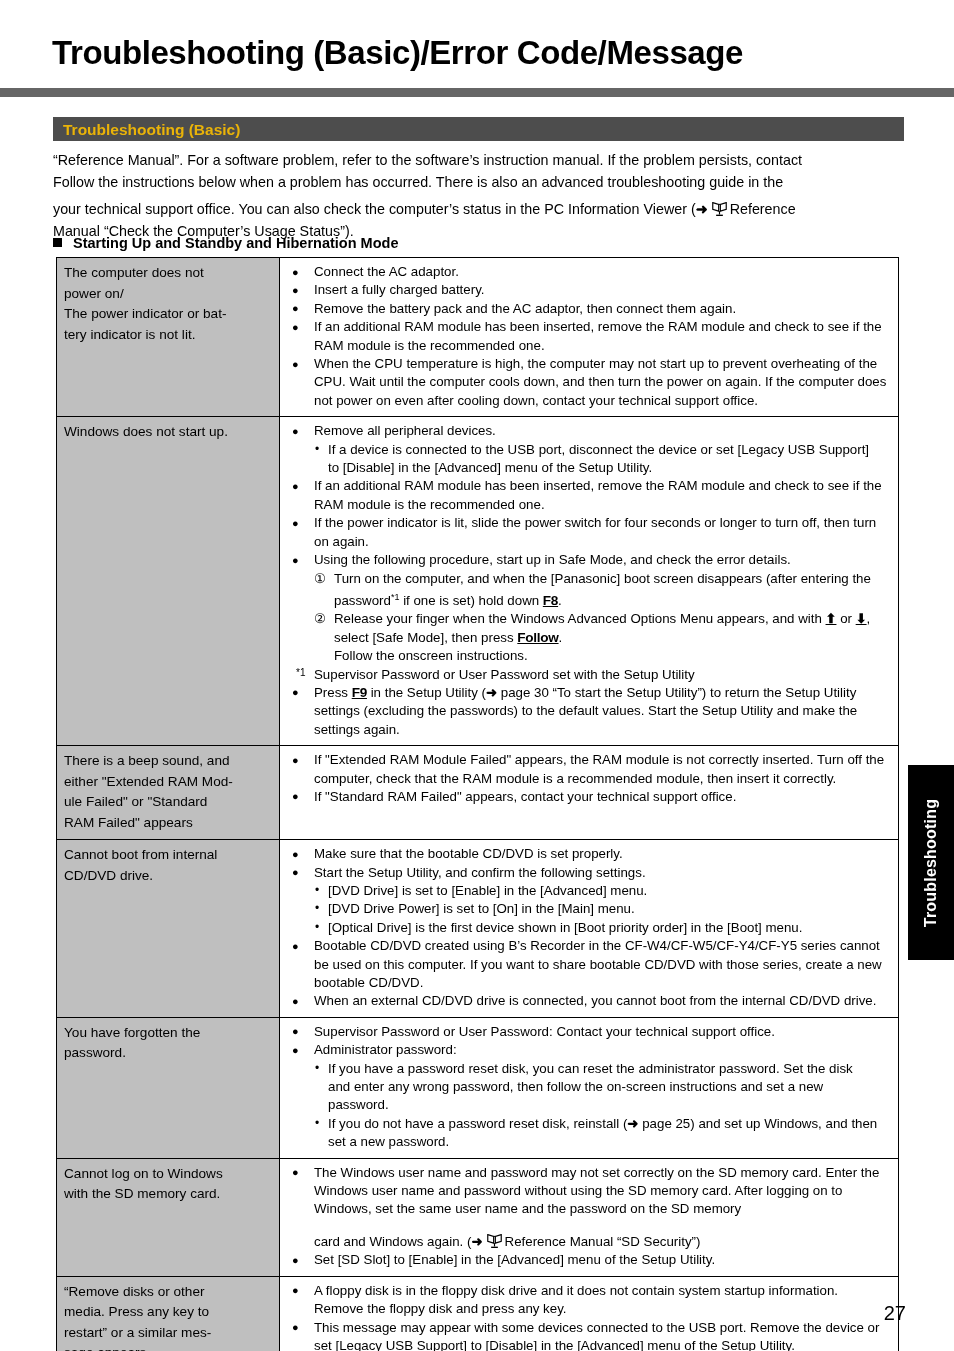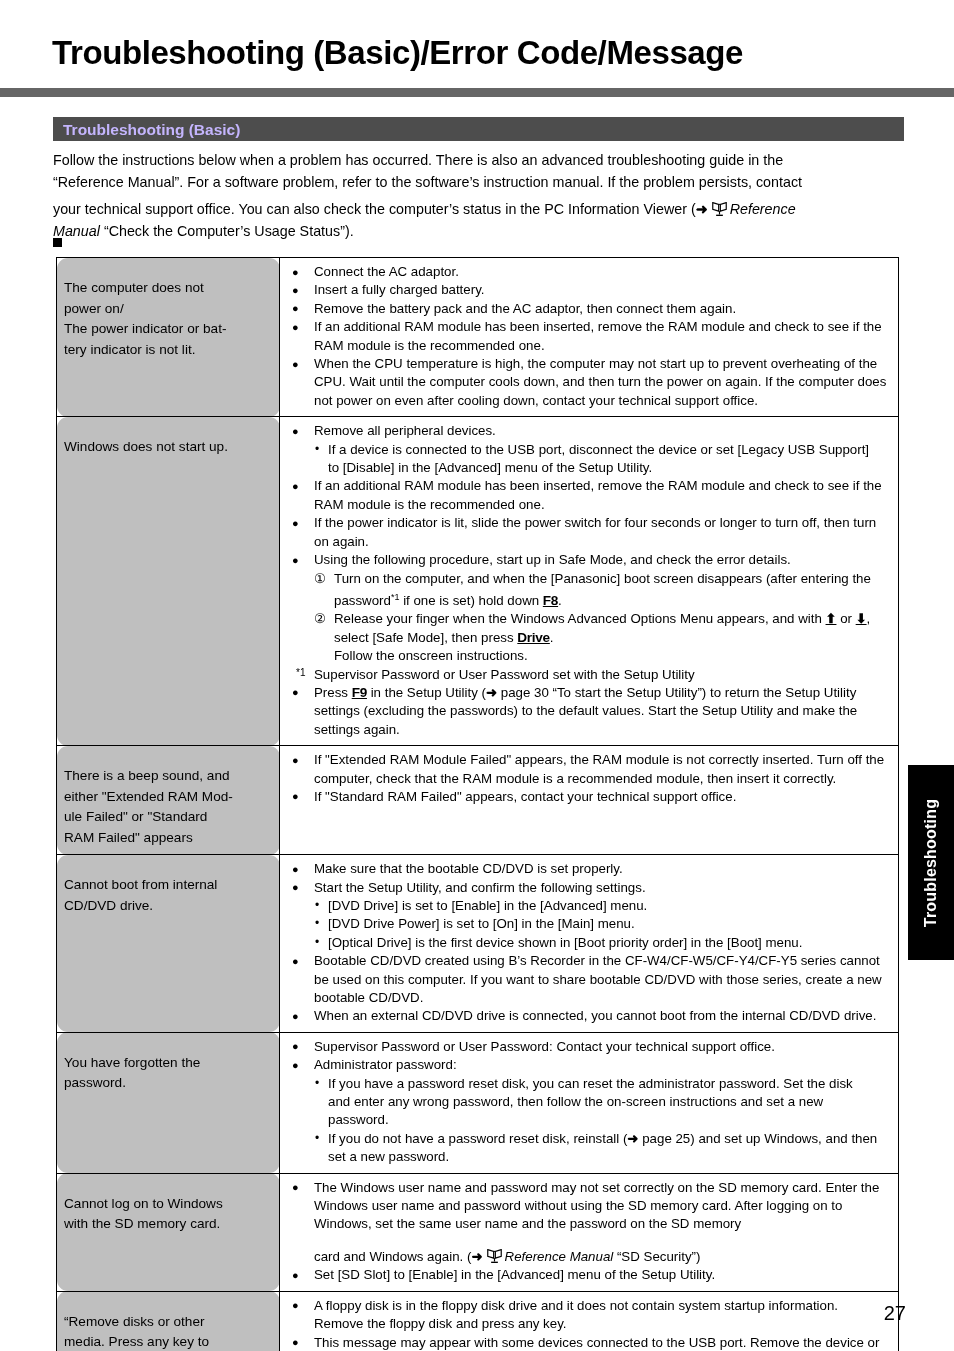--- a/index.html
+++ b/index.html
@@ -44,21 +44,21 @@
     left: 53px;
     top: 117px;
     width: 851px;
     height: 24px;
     background: #4d4d4d;
   }
   .section-bar-label {
     position: absolute;
     left: 10px;
     top: 3px;
-    color: #c4b5fd;
+    color: #eab308;
     font-size: 15.5px;
     font-weight: bold;
     line-height: 19px;
     white-space: nowrap;
   }
 
   
   .intro {
     position: absolute;
     left: 53px;
@@ -66,21 +66,21 @@
     width: 852px;
     font-size: 14.3px;
     line-height: 21.5px;
   }
   .intro p {
     margin: 0;
   }
   .intro .p2 {
     margin-top: 6px;
   }
-  .ital { font-style: italic; }
+  .ital { }
   .arrow { font-weight: bold; }
 
   
   .ref-icon {
     display: inline-block;
     vertical-align: -3px;
     width: 17px;
     height: 16px;
     margin: 0 2px 0 3px;
   }
@@ -114,24 +114,23 @@
     table-layout: fixed;
   }
   .tbl td {
     border: 1px solid #000000;
     vertical-align: top;
     padding: 0;
   }
   .tbl td.sym {
     width: 208px;
     background: #bfbfbf;
-    padding: 20px 7px 6px 7px;
+    padding: 5px 7px 6px 7px;
     font-size: 13.6px;
     line-height: 20.5px;
-    border-radius: 11px;
   }
   .tbl td.sol {
     background: #ffffff;
     padding: 5px 8px 6px 8px;
     font-size: 13.3px;
     line-height: 18.4px;
   }
 
   
   ul.blist, ul.dlist, ol.nlist {
@@ -248,34 +247,34 @@
 
 <div class="page-title">Troubleshooting (Basic)/Error Code/Message</div>
 
 <div class="title-rule"></div>
 
 <div class="section-bar">
   <div class="section-bar-label">Troubleshooting (Basic)</div>
 </div>
 
 <div class="intro">
+  <p>“Reference Manual”. For a software problem, refer to the software’s instruction manual. If the problem persists, contact</p>
   <p>Follow the instructions below when a problem has occurred. There is also an advanced troubleshooting guide in the</p>
-  <p>“Reference Manual”. For a software problem, refer to the software’s instruction manual. If the problem persists, contact</p>
   <p class="p2"><span>your technical support office. You can also check the computer’s status in the PC Information Viewer (</span><span class="arrow">➜</span><span class="ref-icon"><svg viewBox="0 0 20 19" width="17" height="16" xmlns="http://www.w3.org/2000/svg">
           <path d="M2 2 L9 4 L9 12 L2 10 Z" fill="none" stroke="#000" stroke-width="1.4"></path>
           <path d="M18 2 L11 4 L11 12 L18 10 Z" fill="none" stroke="#000" stroke-width="1.4"></path>
           <path d="M9 4 L11 4" stroke="#000" stroke-width="1.2"></path>
           <path d="M10 12 L10 16" stroke="#000" stroke-width="1.4"></path>
           <path d="M6 17 L14 17" stroke="#000" stroke-width="1.6"></path>
         </svg></span><span class="ital">Reference</span></p>
   <p><span class="ital">Manual</span><span> “Check the Computer’s Usage Status”).</span></p>
 </div>
 
 <div class="subheading">
-  <span class="sq"></span>
+  <span class="sq"></span><span>Starting Up and Standby and Hibernation Mode</span>
 </div>
 
 <table class="tbl">
 
   <tbody>
       <tr>
     <td class="sym">
       <div>The computer does not</div>
       <div>power on/</div>
       <div>The power indicator or bat-</div>
@@ -306,21 +305,21 @@
         </li>
         <li>If an additional RAM module has been inserted, remove the RAM module and check to see if the RAM module is the recommended one.</li>
         <li>If the power indicator is lit, slide the power switch for four seconds or longer to turn off, then turn on again.</li>
         <li>
           <span>Using the following procedure, start up in Safe Mode, and check the error details.</span>
           <ol class="nlist">
             <li>
               <span class="cnum">①</span><span>Turn on the computer, and when the [Panasonic] boot screen disappears (after entering the password</span><sup class="fn">*1</sup><span> if one is set) hold down </span><span class="key">F8</span><span>.</span>
             </li>
             <li>
-              <span class="cnum">②</span><span>Release your finger when the Windows Advanced Options Menu appears, and with </span><span class="keyarrow">⬆</span><span> or </span><span class="keyarrow">⬇</span><span>, select [Safe Mode], then press </span><span class="key">Drive</span><span>.</span>
+              <span class="cnum">②</span><span>Release your finger when the Windows Advanced Options Menu appears, and with </span><span class="keyarrow">⬆</span><span> or </span><span class="keyarrow">⬇</span><span>, select [Safe Mode], then press </span><span class="key">Follow</span><span>.</span>
               <div>Follow the onscreen instructions.</div>
             </li>
           </ol>
         </li>
       </ul>
       <div class="fnote">
         <span class="mark">*1</span><span>Supervisor Password or User Password set with the Setup Utility</span>
       </div>
       <ul class="blist">
         <li><span>Press </span><span class="key">F9</span><span> in the Setup Utility (</span><span class="arrow">➜</span><span> page 30 “To start the Setup Utility”) to return the Setup Utility settings (excluding the passwords) to the default values. Start the Setup Utility and make the settings again.</span></li>

